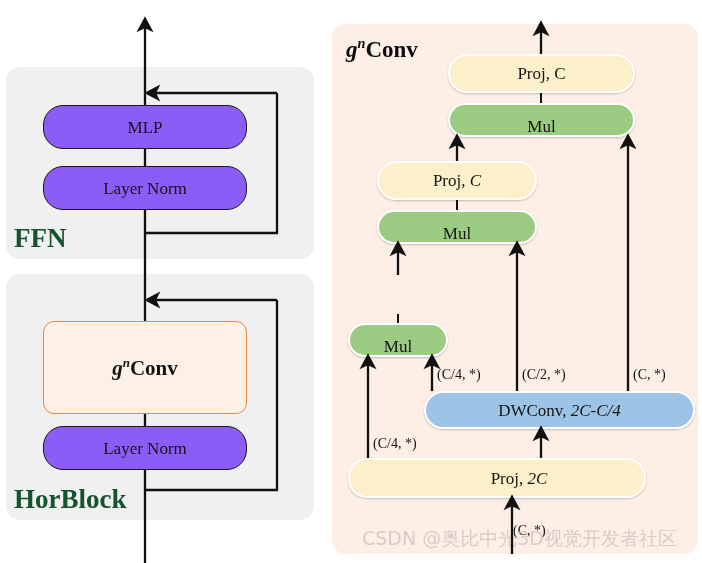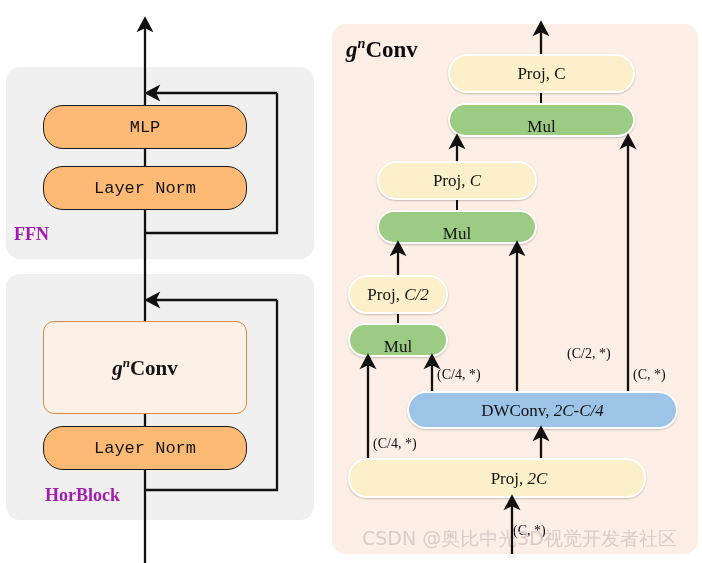--- a/index.html
+++ b/index.html
@@ -9,31 +9,31 @@
 
   
   .panel{position:absolute;border-radius:14px;}
   .panel-grey{background:#f0f0f0;}
   .panel-pink{background:#fdeee6;}
 
   
   .box{position:absolute;display:flex;align-items:center;justify-content:center;
        border-radius:19px;box-sizing:border-box;text-align:center;
        font-size:17px;color:#141414;line-height:1;}
-  .box-white{background:#fdba74;border:1.6px solid #1a1a1a;border-radius:20px;font-family:Liberation Mono, monospace;}
+  .box-white{background:#8b5cf6;border:1.6px solid #1a1a1a;border-radius:20px;}
   .box-orange{background:#fdf0e6;border:1.8px solid #e08a45;border-radius:11px;}
   .box-yellow{background:#fbf0c9;border:2.5px solid #ffffff;
               box-shadow:0 1px 2px rgba(0,0,0,.22);}
   .box-green{background:#9ccb84;border:2.5px solid #ffffff;
              box-shadow:0 1px 2px rgba(0,0,0,.22);align-items:flex-end;}
   .box-blue{background:#9dc3e6;border:2.5px solid #ffffff;
             box-shadow:0 1px 2px rgba(0,0,0,.22);}
 
   
-  .caption{position:absolute;font-weight:bold;font-size:18px;color:#a21caf;
+  .caption{position:absolute;font-weight:bold;font-size:27px;color:#14532d;
            white-space:nowrap;line-height:1;}
   .caption-gn{position:absolute;font-weight:bold;font-size:23px;color:#0d0d0d;
               white-space:nowrap;line-height:1;}
 
   
   svg.edges{position:absolute;left:0;top:0;width:702px;height:563px;
             pointer-events:none;}
 
   
   .dim{position:absolute;font-size:14px;color:#111;
@@ -67,21 +67,21 @@
   <div class="panel panel-grey" style="left:6px;top:274px;width:308px;height:246px;"></div>
 
   <div class="box box-orange" style="left:43px;top:321px;width:204px;height:93px;">
     <span class="gsup" style="font-size:21px;"><span>g</span><sup>n</sup><span style="font-style:normal;">Conv</span></span>
   </div>
 
   <div class="box box-white" style="left:43px;top:426px;width:204px;height:44px;">
     <span>Layer Norm</span>
   </div>
 
-  <div class="caption" style="left:14px;top:486px;margin-left:31px;">HorBlock</div>
+  <div class="caption" style="left:14px;top:486px;">HorBlock</div>
 
   <div class="panel panel-pink" style="left:332px;top:24px;width:366px;height:530px;"></div>
 
   <div class="caption-gn" style="left:346px;top:36px;">
     <span class="gsup"><span>g</span><sup>n</sup><span style="font-style:normal;">Conv</span></span>
   </div>
 
   <div class="box box-yellow" style="left:448px;top:54px;width:187px;height:39px;">
     <span>Proj, C</span>
   </div>
@@ -91,39 +91,36 @@
   </div>
 
   <div class="box box-yellow" style="left:377px;top:161px;width:160px;height:39px;">
     <span><span>Proj, </span><span class="ital">C</span></span>
   </div>
 
   <div class="box box-green" style="left:377px;top:210px;width:160px;height:34px;">
     <span>Mul</span>
   </div>
 
-  <div class="box box-yellow" style="left:348px;top:275px;width:100px;height:39px;">
-    <span><span>Proj, </span><span class="ital">C/2</span></span>
-  </div>
 
   <div class="box box-green" style="left:348px;top:323px;width:100px;height:34px;">
     <span>Mul</span>
   </div>
 
-  <div class="box box-blue" style="left:407px;top:391px;width:271px;height:38px;">
+  <div class="box box-blue" style="left:424px;top:391px;width:271px;height:38px;">
     <span><span>DWConv, </span><span class="ital">2C-C/4</span></span>
   </div>
 
   <div class="box box-yellow" style="left:348px;top:458px;width:298px;height:40px;padding-left:44px;">
     <span><span>Proj, </span><span class="ital">2C</span></span>
   </div>
 
   <div class="dim" style="left:373px;top:437px;">(C/4, *)</div>
   <div class="dim" style="left:437px;top:368px;">(C/4, *)</div>
-  <div class="dim" style="left:522px;top:347px;margin-left:45px;">(C/2, *)</div>
+  <div class="dim" style="left:522px;top:368px;">(C/2, *)</div>
   <div class="dim" style="left:633px;top:368px;">(C, *)</div>
   <div class="dim" style="left:513px;top:524px;">(C, *)</div>
 
   <div class="watermark" style="left:362px;top:529px;">CSDN @奥比中光3D视觉开发者社区</div>
 
   <svg class="edges" viewBox="0 0 702 563">
     <defs>
       <marker id="ah" markerWidth="9" markerHeight="9" refX="4.2" refY="4.5" orient="auto" markerUnits="strokeWidth">
         <path d="M0.6,0.8 L7.6,4.5 L0.6,8.2 L2.4,4.5 Z" fill="#111"></path>
       </marker>

